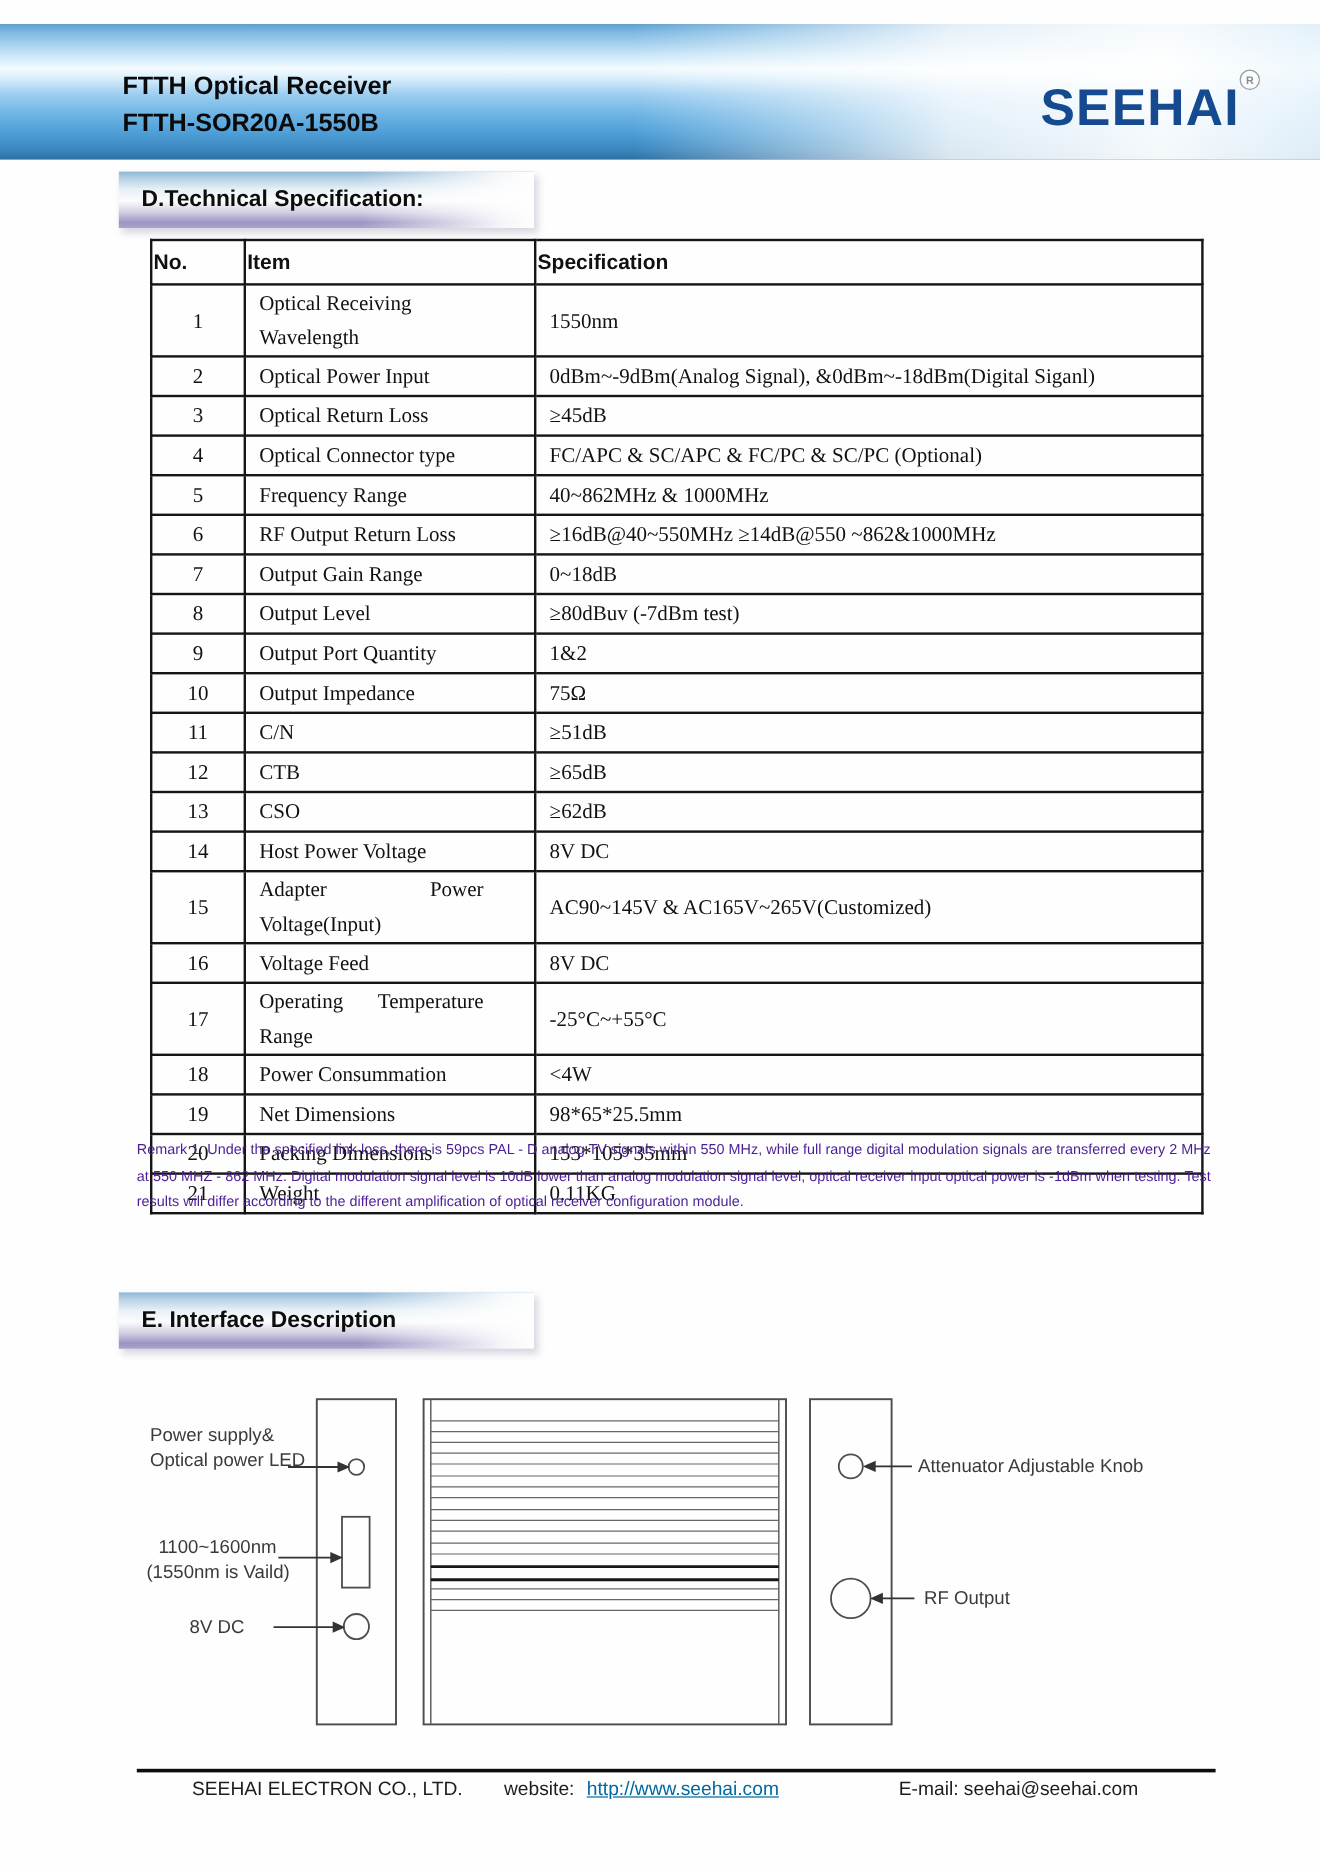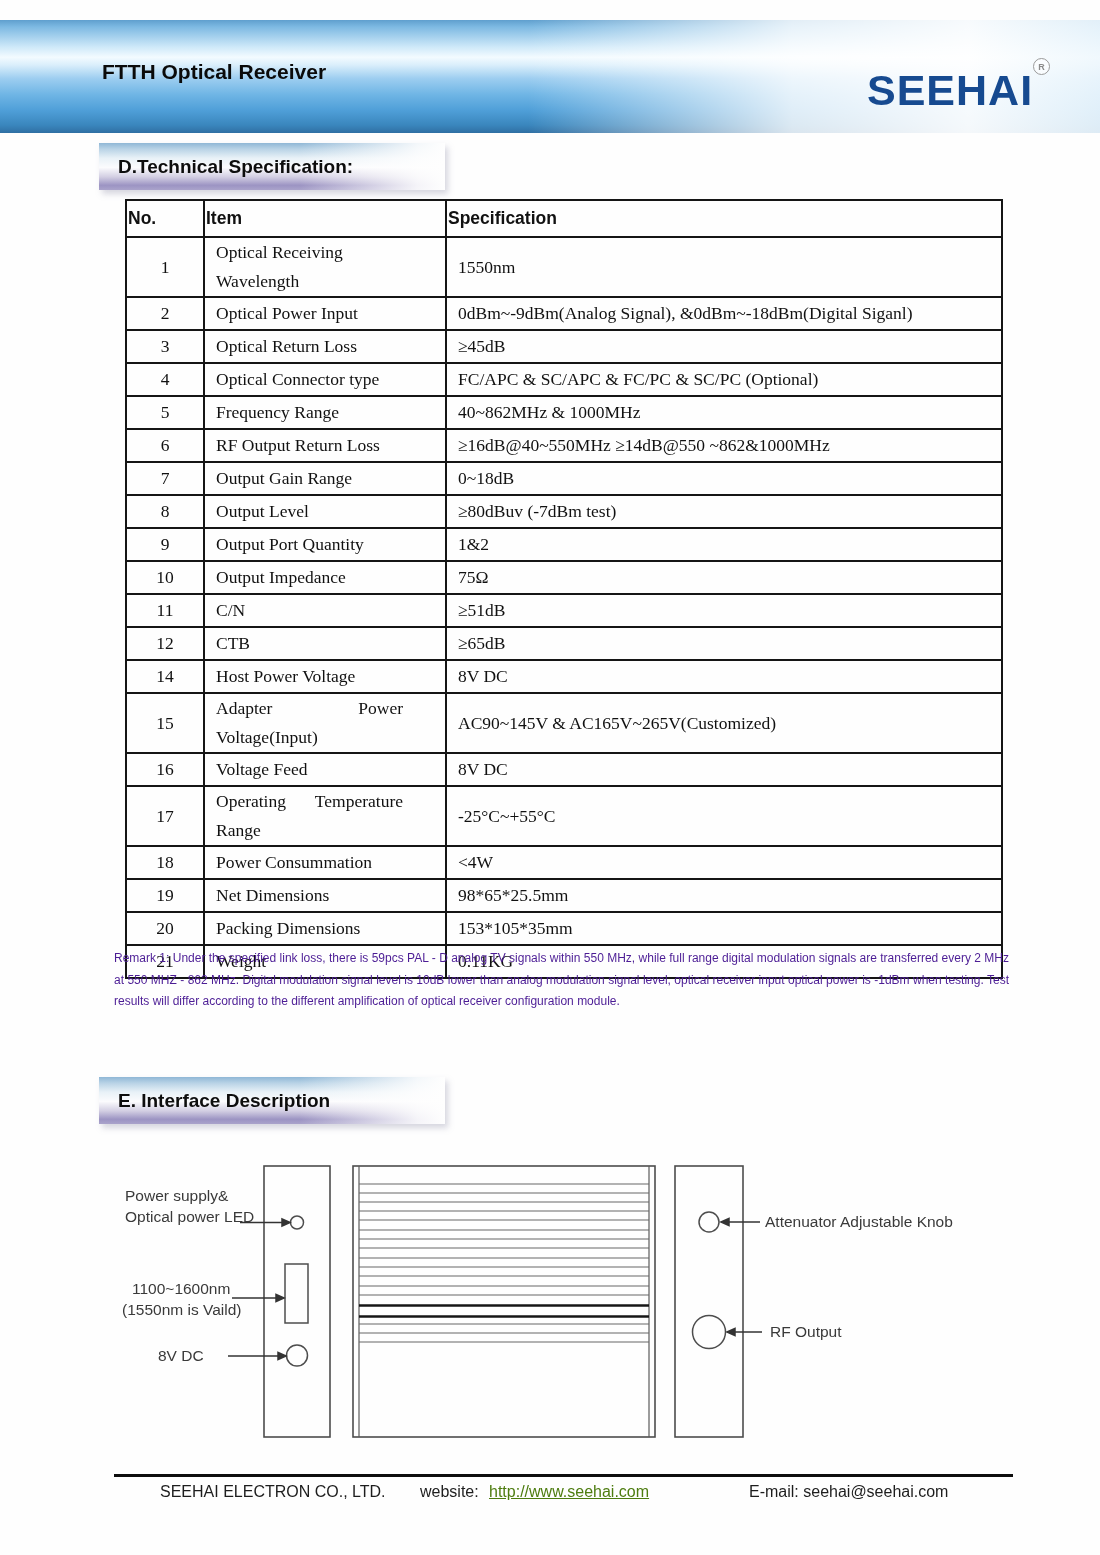--- a/index.html
+++ b/index.html
@@ -46,31 +46,32 @@
 
   
   .diagram{position:absolute;left:100px;top:1160px;width:910px;height:300px;}
   .diagram text{font-family:"Liberation Sans",sans-serif;font-size:15.5px;fill:#3a3a3a;}
 
   
   .footer-rule{position:absolute;left:114px;top:1474px;width:899px;height:3px;background:#0d0d0d;}
   .footer-text{position:absolute;top:1483px;font-size:16px;color:#1d1d1d;}
   #f-company{left:160px;}
   #f-weblabel{left:420px;}
-  #f-weburl{left:489px;color:#4d7c0f;text-decoration:underline;cursor:pointer;}
+  #f-weburl{left:489px;color:#0369a1;text-decoration:underline;cursor:pointer;}
   #f-email{left:749px;}
 </style>
 </head>
 <body>
 
 <div id="page">
 
   <div class="banner">
     <div class="banner-title">
       <div>FTTH Optical Receiver</div>
+      <div>FTTH-SOR20A-1550B</div>
     </div>
     <div class="logo">SEEHAI</div>
     <div class="regmark">R</div>
   </div>
 
   <div class="band" id="band-d">
     <span>D.Technical Specification:</span>
   </div>
 
   <table class="spec">
@@ -139,20 +140,25 @@
         </tr>
         <tr>
           <td class="no">11</td>
           <td class="item">C/N</td>
           <td class="spec">≥51dB</td>
         </tr>
         <tr>
           <td class="no">12</td>
           <td class="item">CTB</td>
           <td class="spec">≥65dB</td>
+        </tr>
+        <tr>
+          <td class="no">13</td>
+          <td class="item">CSO</td>
+          <td class="spec">≥62dB</td>
         </tr>
         <tr>
           <td class="no">14</td>
           <td class="item">Host Power Voltage</td>
           <td class="spec">8V DC</td>
         </tr>
         <tr class="justify">
           <td class="no">15</td>
           <td class="item">Adapter Power Voltage(Input)</td>
           <td class="spec">AC90~145V &amp; AC165V~265V(Customized)</td>

